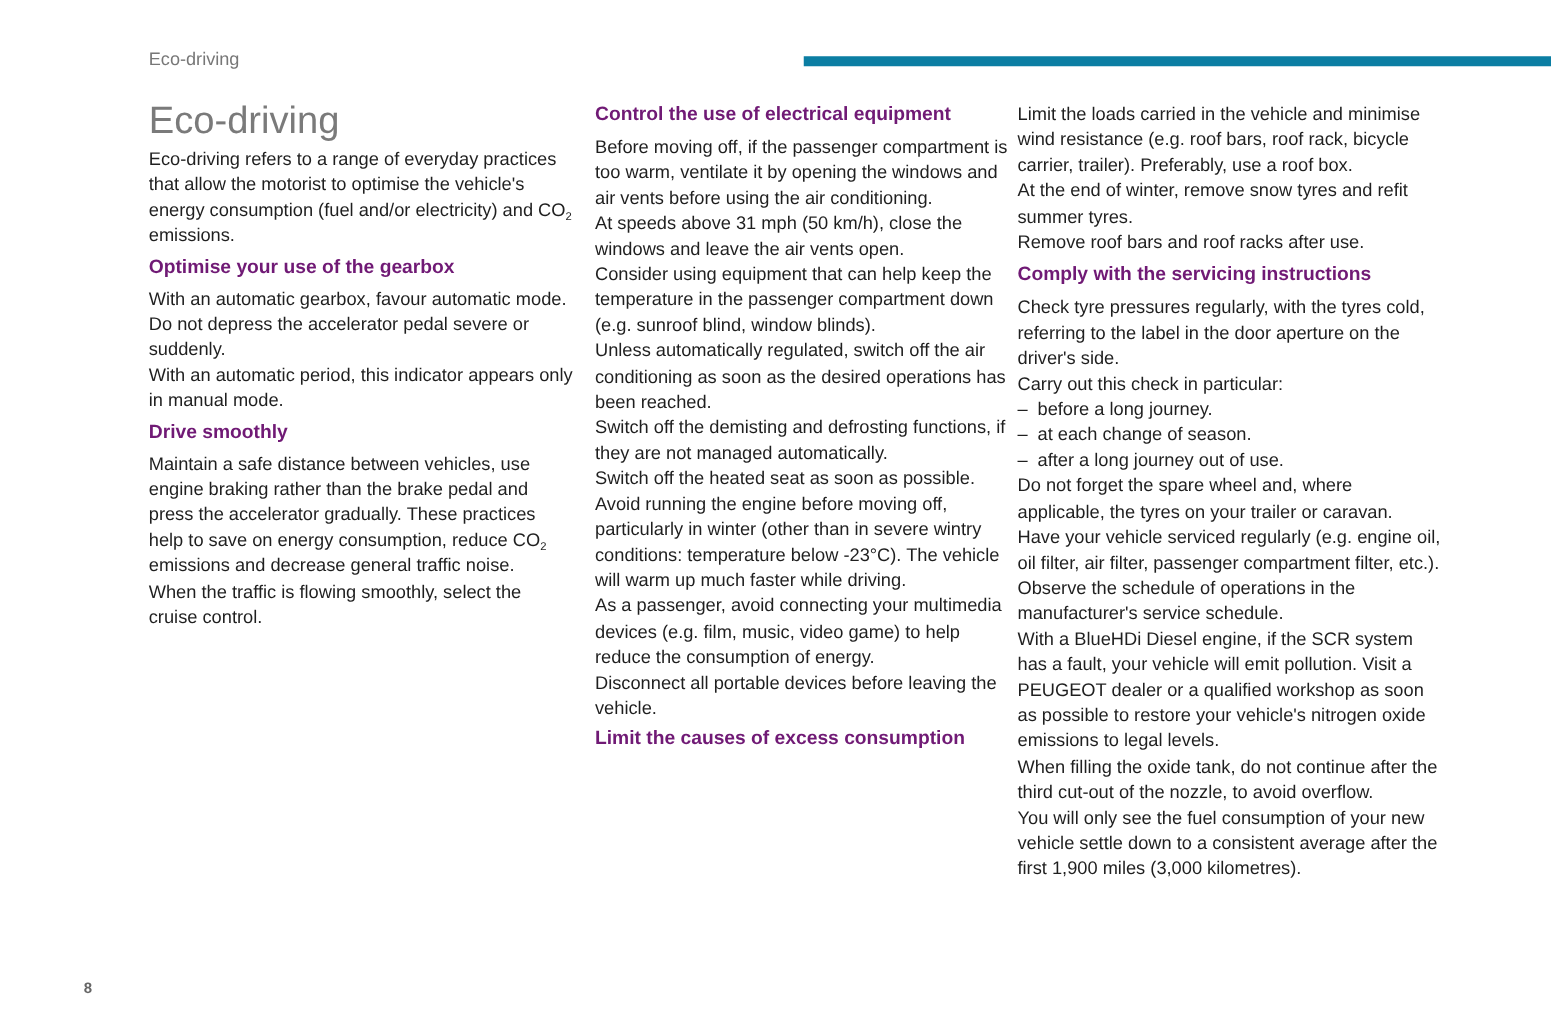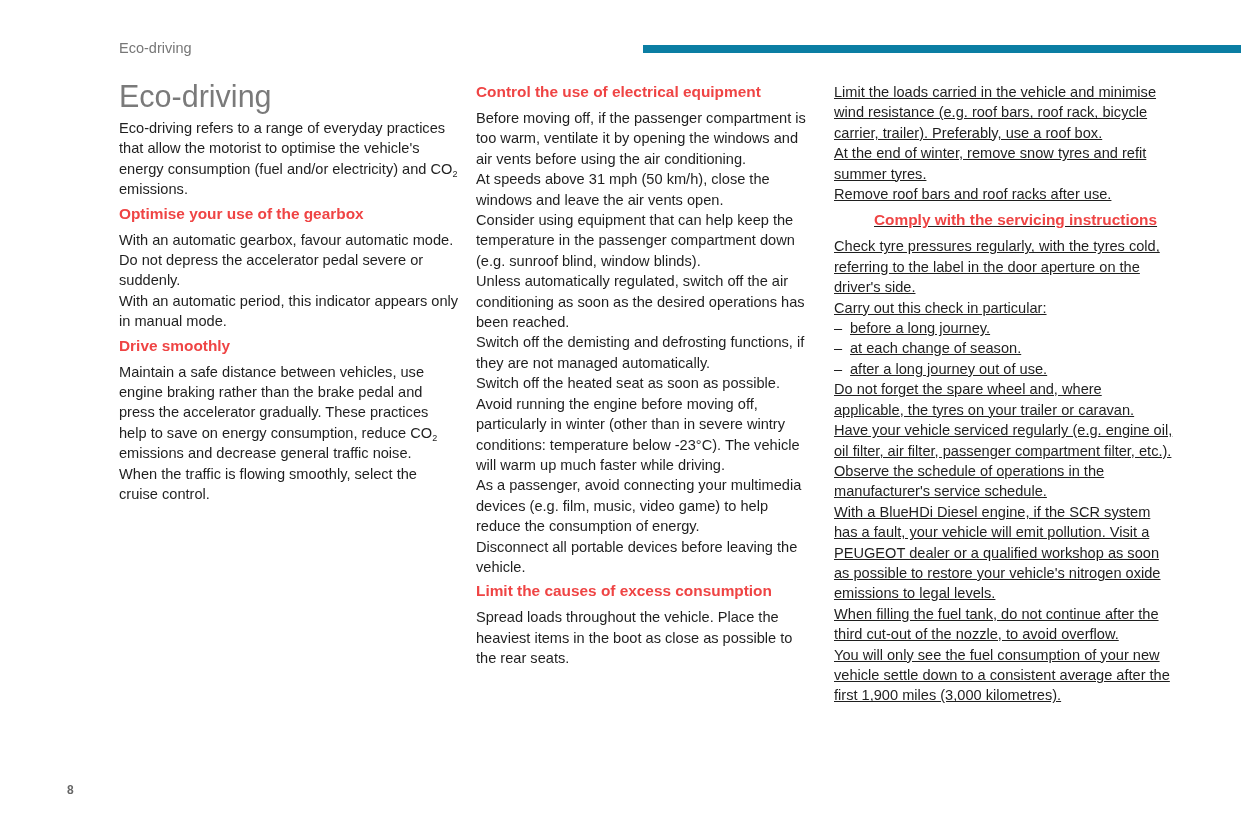--- a/index.html
+++ b/index.html
@@ -14,27 +14,27 @@
   .header-bar {
     position: absolute; left: 643px; top: 45px; width: 598px; height: 8px;
     background: #0b7ea3;
   }
   .col {
     position: absolute; top: 78px; width: 340px;
     font-size: 14.6px; line-height: 20.4px;
   }
   .col-1 { left: 119px; }
   .col-2 { left: 476px; top: 82px; }
-  .col-3 { left: 834px; top: 82px; text-decoration: underline; }
+  .col-3 { left: 814px; top: 82px; }
   .page-title {
     font-size: 30.5px; font-weight: normal; color: #7a7a7a;
     margin: 0 0 4px 0; line-height: 36px;
   }
   .section-heading {
-    font-size: 15.4px; font-weight: bold; color: #ef4444;
+    font-size: 15.4px; font-weight: bold; color: #701a75;
     margin: 4px 0 6px 0; line-height: 20px;
   }
   .col-2 .section-heading:first-child,
   .col-3 .section-heading:first-child { margin-top: 0; }
   p { margin: 0; }
   .dash-item { padding-left: 16px; position: relative; }
   .dash-item::before { content: "–"; position: absolute; left: 0; }
   sub { font-size: 9px; vertical-align: -3px; line-height: 0; }
   .page-number {
     position: absolute; left: 67px; top: 783px;
@@ -66,34 +66,33 @@
   <p>At speeds above 31 mph (50 km/h), close the windows and leave the air vents open.</p>
   <p>Consider using equipment that can help keep the temperature in the passenger compartment down (e.g. sunroof blind, window blinds).</p>
   <p>Unless automatically regulated, switch off the air conditioning as soon as the desired operations has been reached.</p>
   <p>Switch off the demisting and defrosting functions, if they are not managed automatically.</p>
   <p>Switch off the heated seat as soon as possible.</p>
   <p>Avoid running the engine before moving off, particularly in winter (other than in severe wintry conditions: temperature below -23°C). The vehicle will warm up much faster while driving.</p>
   <p>As a passenger, avoid connecting your multimedia devices (e.g. film, music, video game) to help reduce the consumption of energy.</p>
   <p>Disconnect all portable devices before leaving the vehicle.</p>
 
   <h2 class="section-heading">Limit the causes of excess consumption</h2>
-  <p>Spread loads throughout the vehicle. Place the heaviest items in the boot as close as possible to the rear seats.</p>
 </div>
 
 <div class="col col-3">
   <p>Limit the loads carried in the vehicle and minimise wind resistance (e.g. roof bars, roof rack, bicycle carrier, trailer). Preferably, use a roof box.</p>
   <p>At the end of winter, remove snow tyres and refit summer tyres.</p>
   <p>Remove roof bars and roof racks after use.</p>
 
-  <h2 class="section-heading" style="margin-top:6px;margin-left:40px;">Comply with the servicing instructions</h2>
+  <h2 class="section-heading" style="margin-top:6px;">Comply with the servicing instructions</h2>
   <p>Check tyre pressures regularly, with the tyres cold, referring to the label in the door aperture on the driver's side.</p>
   <p>Carry out this check in particular:</p>
   <p class="dash-item">before a long journey.</p>
   <p class="dash-item">at each change of season.</p>
   <p class="dash-item">after a long journey out of use.</p>
   <p>Do not forget the spare wheel and, where applicable, the tyres on your trailer or caravan.</p>
   <p>Have your vehicle serviced regularly (e.g. engine oil, oil filter, air filter, passenger compartment filter, etc.). Observe the schedule of operations in the manufacturer's service schedule.</p>
   <p>With a BlueHDi Diesel engine, if the SCR system has a fault, your vehicle will emit pollution. Visit a PEUGEOT dealer or a qualified workshop as soon as possible to restore your vehicle's nitrogen oxide emissions to legal levels.</p>
-  <p>When filling the fuel tank, do not continue after the third cut-out of the nozzle, to avoid overflow.</p>
+  <p>When filling the oxide tank, do not continue after the third cut-out of the nozzle, to avoid overflow.</p>
   <p>You will only see the fuel consumption of your new vehicle settle down to a consistent average after the first 1,900 miles (3,000 kilometres).</p>
 </div>
 
 <div class="page-number">8</div>
 
 </body></html>

